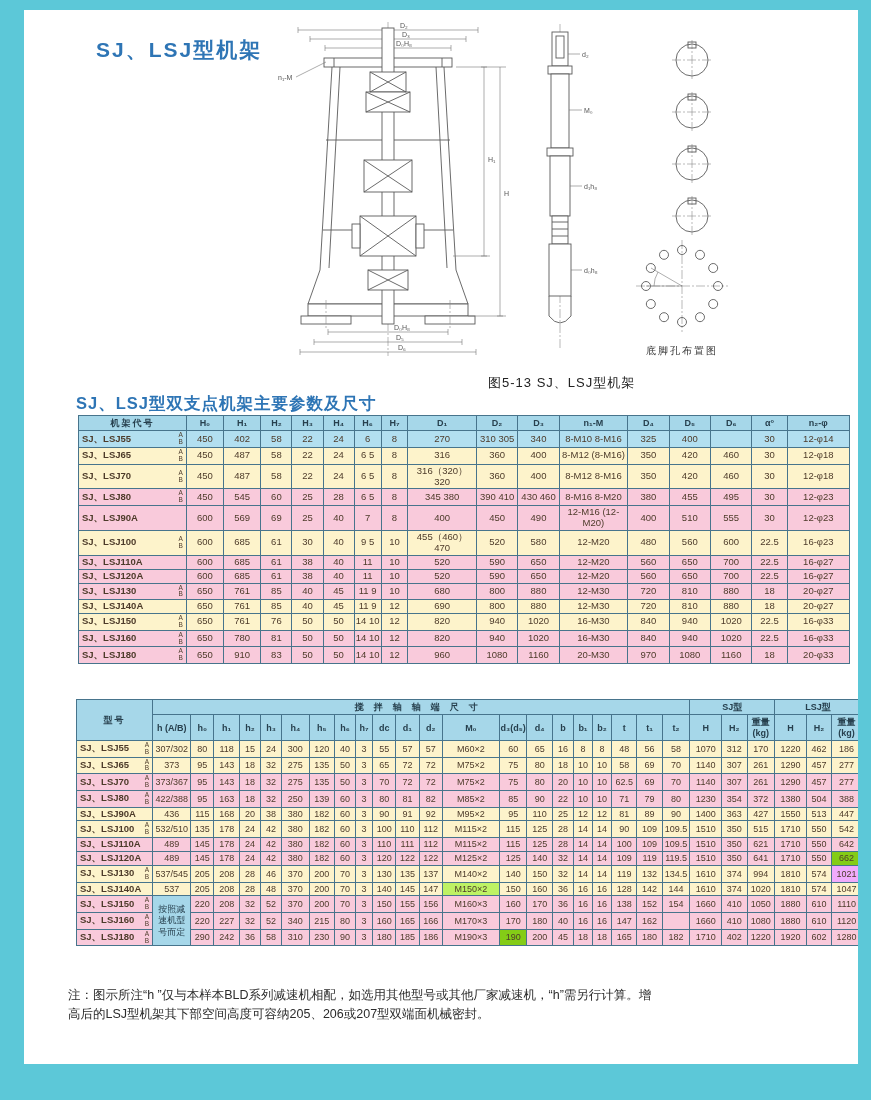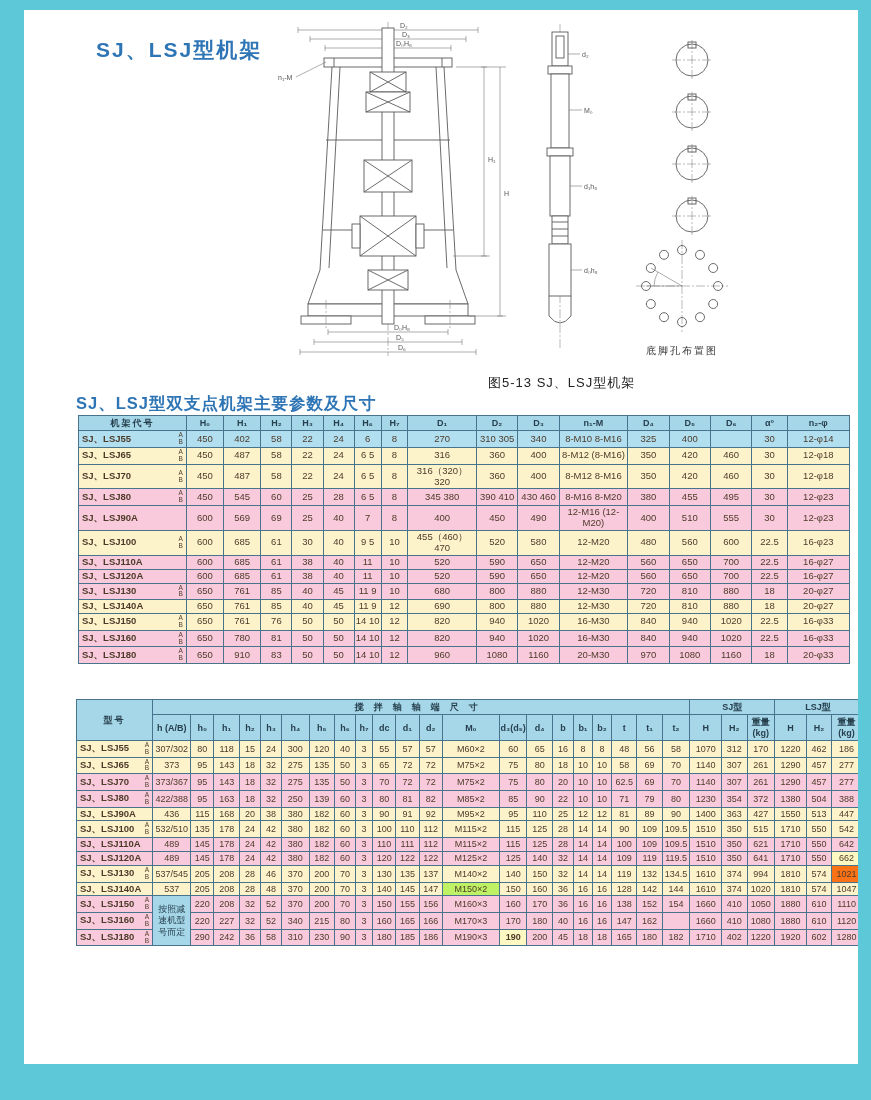--- a/index.html
+++ b/index.html
@@ -947,21 +947,21 @@
           <td style="background: rgb(249, 202, 219);">14</td>
           <td style="background: rgb(249, 202, 219);">14</td>
           <td style="background: rgb(249, 202, 219);">109</td>
           <td style="background: rgb(249, 202, 219);">119</td>
           <td style="background: rgb(249, 202, 219);">119.5</td>
           <td style="background: rgb(249, 202, 219);">1510</td>
           <td style="background: rgb(249, 202, 219);">350</td>
           <td style="background: rgb(249, 202, 219);">641</td>
           <td style="background: rgb(249, 202, 219);">1710</td>
           <td style="background: rgb(249, 202, 219);">550</td>
-          <td style="background: #fef9c3; margin-top: 28px;">662</td>
+          <td style="background: #84cc16; margin-top: 28px;">662</td>
         </tr>
         <tr>
           <td class="model" style="background: rgb(253, 243, 203);">
             <div class="model-wrap">
               <span class="mname">SJ、LSJ130</span>
               <span class="ab">A
 B</span>
             </div>
           </td>
           <td style="background: rgb(253, 243, 203);">537/545</td>
@@ -983,21 +983,21 @@
           <td style="background: rgb(253, 243, 203);">14</td>
           <td style="background: rgb(253, 243, 203);">14</td>
           <td style="background: rgb(253, 243, 203);">119</td>
           <td style="background: rgb(253, 243, 203);">132</td>
           <td style="background: rgb(253, 243, 203);">134.5</td>
           <td style="background: rgb(253, 243, 203);">1610</td>
           <td style="background: rgb(253, 243, 203);">374</td>
           <td style="background: rgb(253, 243, 203);">994</td>
           <td style="background: rgb(253, 243, 203);">1810</td>
           <td style="background: rgb(253, 243, 203);">574</td>
-          <td style="background: #f97316;">1021</td>
+          <td style="background: #f0abfc;">1021</td>
         </tr>
         <tr>
           <td class="model" style="background: rgb(253, 243, 203);">
             <div class="model-wrap">
               <span class="mname">SJ、LSJ140A</span>
             </div>
           </td>
           <td style="background: rgb(253, 243, 203);">537</td>
           <td style="background: rgb(253, 243, 203);">205</td>
           <td style="background: rgb(253, 243, 203);">208</td>
@@ -1110,31 +1110,33 @@
           <td style="background: rgb(249, 202, 219);">36</td>
           <td style="background: rgb(249, 202, 219);">58</td>
           <td style="background: rgb(249, 202, 219);">310</td>
           <td style="background: rgb(249, 202, 219);">230</td>
           <td style="background: rgb(249, 202, 219);">90</td>
           <td style="background: rgb(249, 202, 219);">3</td>
           <td style="background: rgb(249, 202, 219);">180</td>
           <td style="background: rgb(249, 202, 219);">185</td>
           <td style="background: rgb(249, 202, 219);">186</td>
           <td style="background: rgb(249, 202, 219);">M190×3</td>
-          <td style="background: #fef9c3; font-weight: bold;">190</td>
+          <td style="background: #84cc16;">190</td>
           <td style="background: rgb(249, 202, 219);">200</td>
           <td style="background: rgb(249, 202, 219);">45</td>
           <td style="background: rgb(249, 202, 219);">18</td>
           <td style="background: rgb(249, 202, 219);">18</td>
           <td style="background: rgb(249, 202, 219);">165</td>
           <td style="background: rgb(249, 202, 219);">180</td>
           <td style="background: rgb(249, 202, 219);">182</td>
           <td style="background: rgb(249, 202, 219);">1710</td>
           <td style="background: rgb(249, 202, 219);">402</td>
           <td style="background: rgb(249, 202, 219);">1220</td>
           <td style="background: rgb(249, 202, 219);">1920</td>
           <td style="background: rgb(249, 202, 219);">602</td>
           <td style="background: rgb(249, 202, 219);">1280</td>
         </tr>
       </tbody>
   </table>
 
+  <div class="note">注：图示所注“h ”仅与本样本BLD系列减速机相配，如选用其他型号或其他厂家减速机，“h”需另行计算。增
+高后的LSJ型机架其下部空间高度可容纳205、206或207型双端面机械密封。</div>
 </div>
 
 </body></html>

